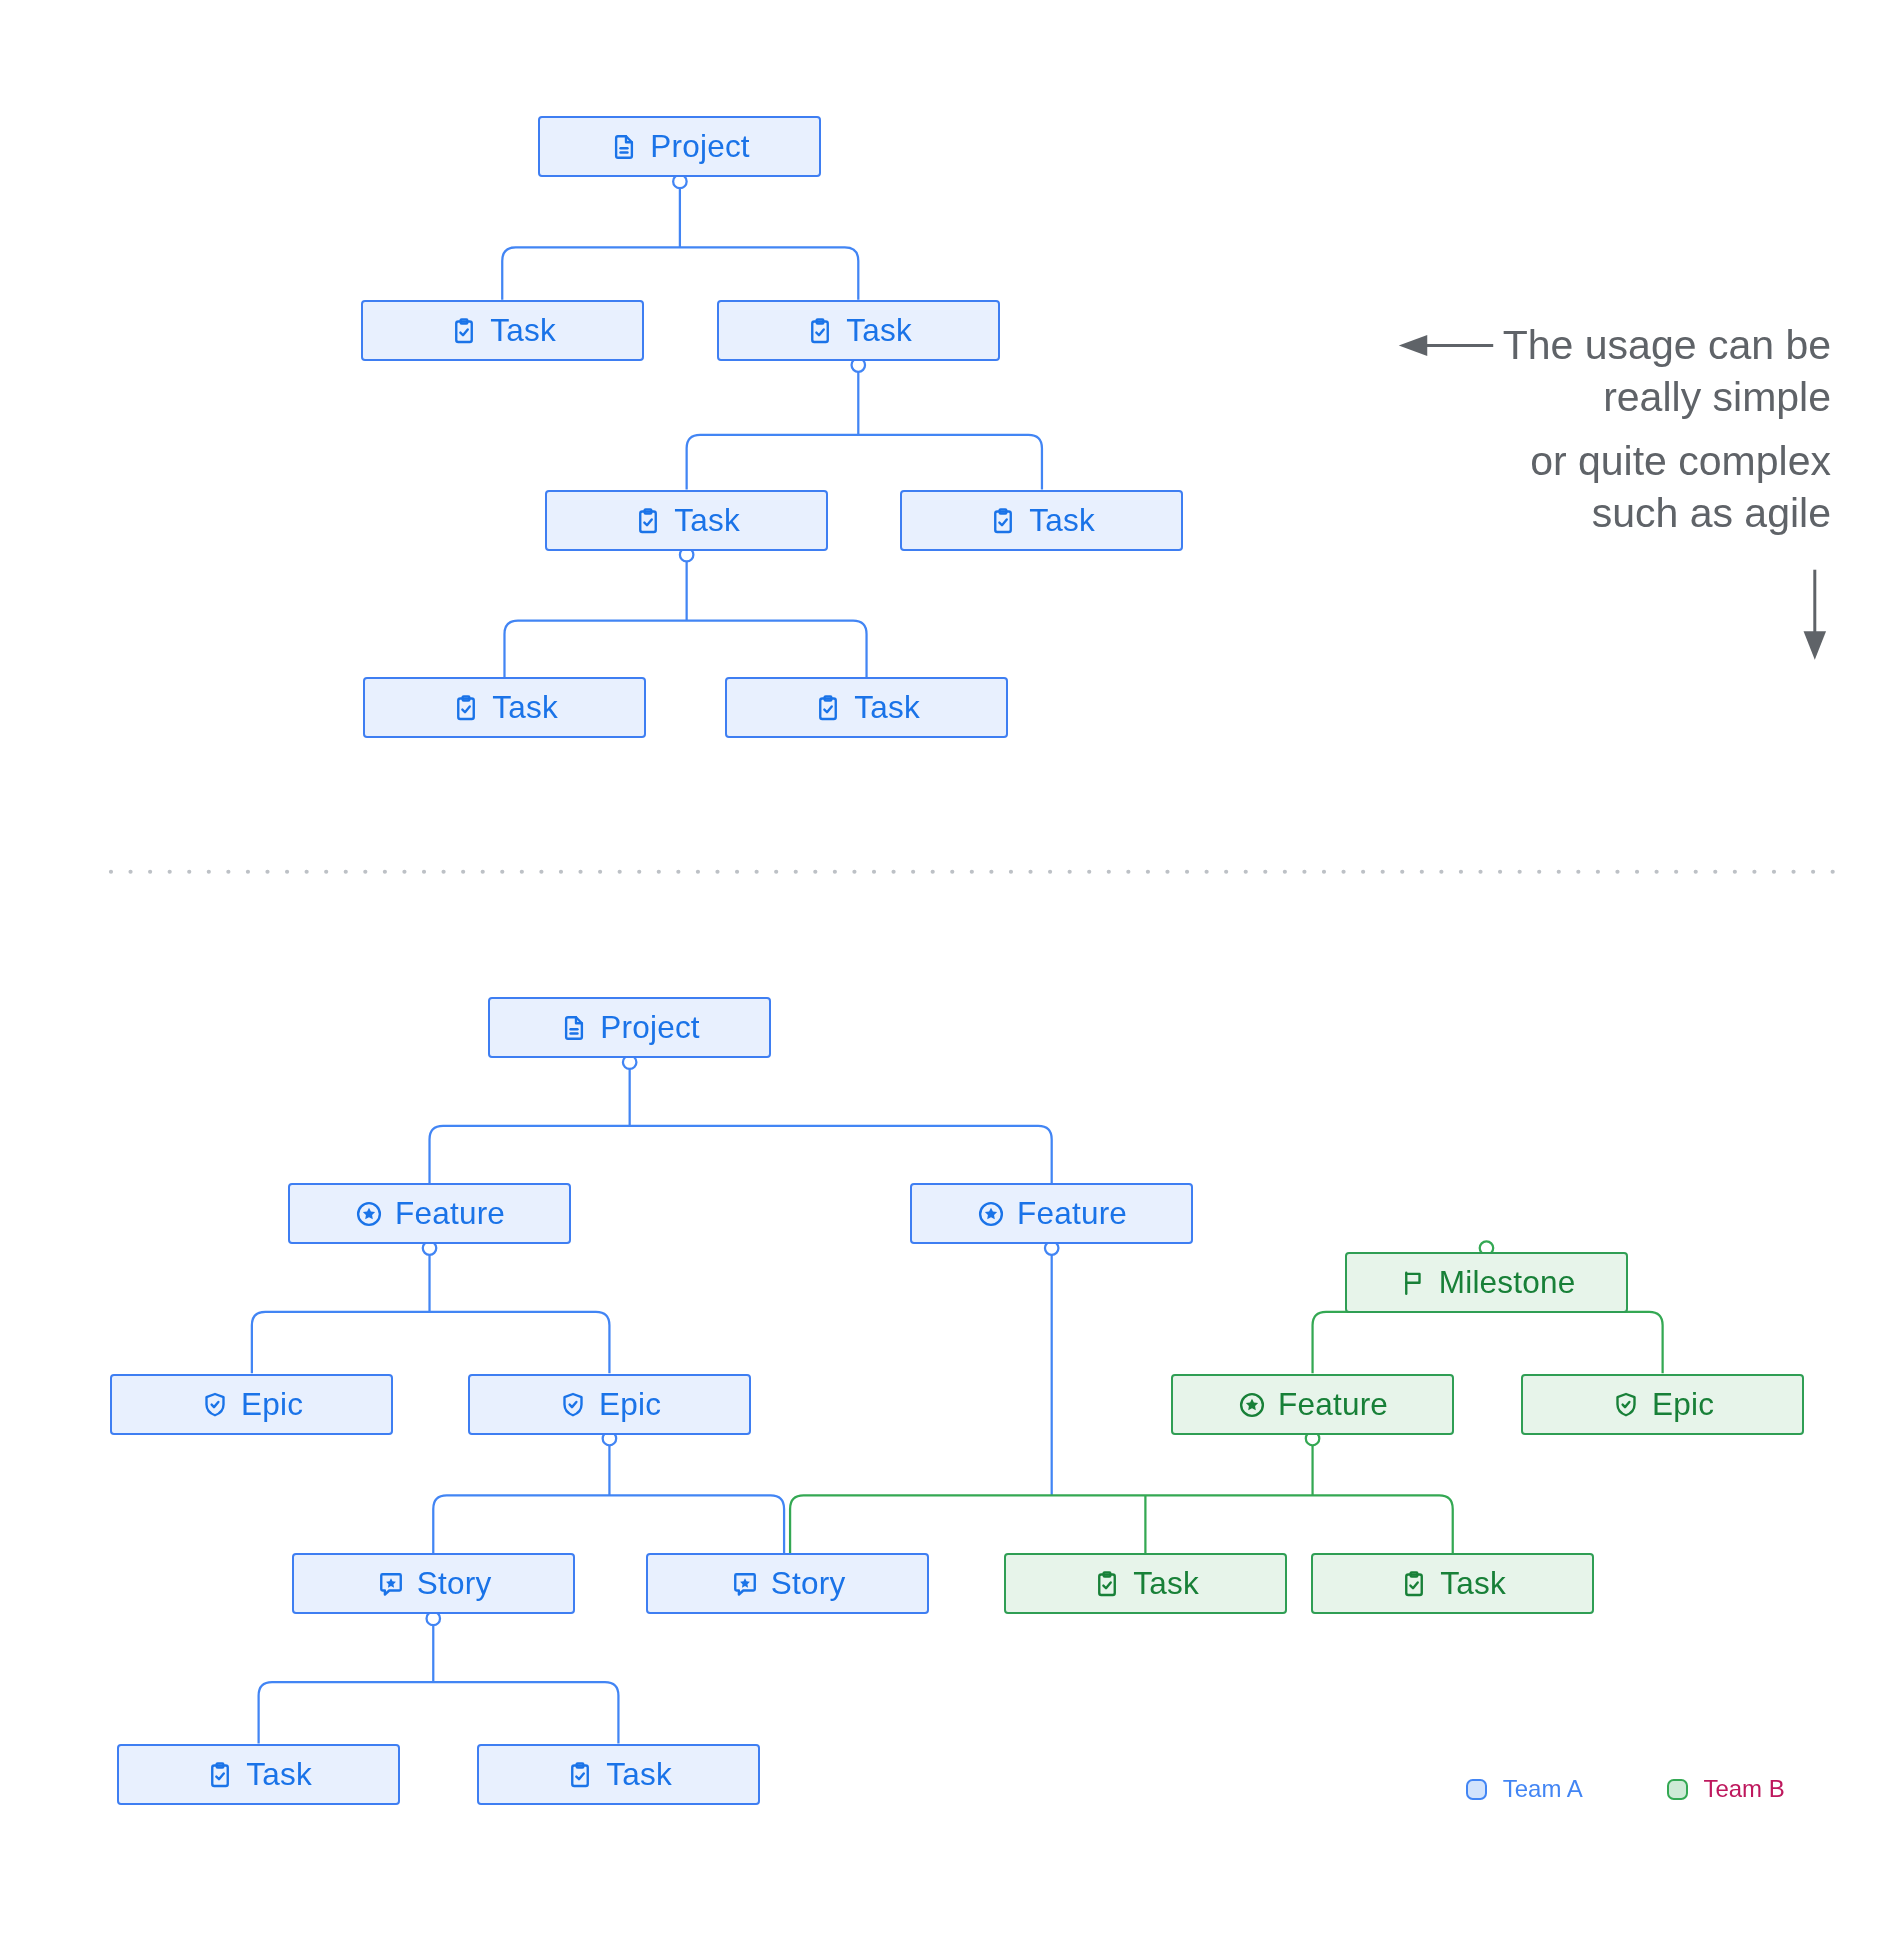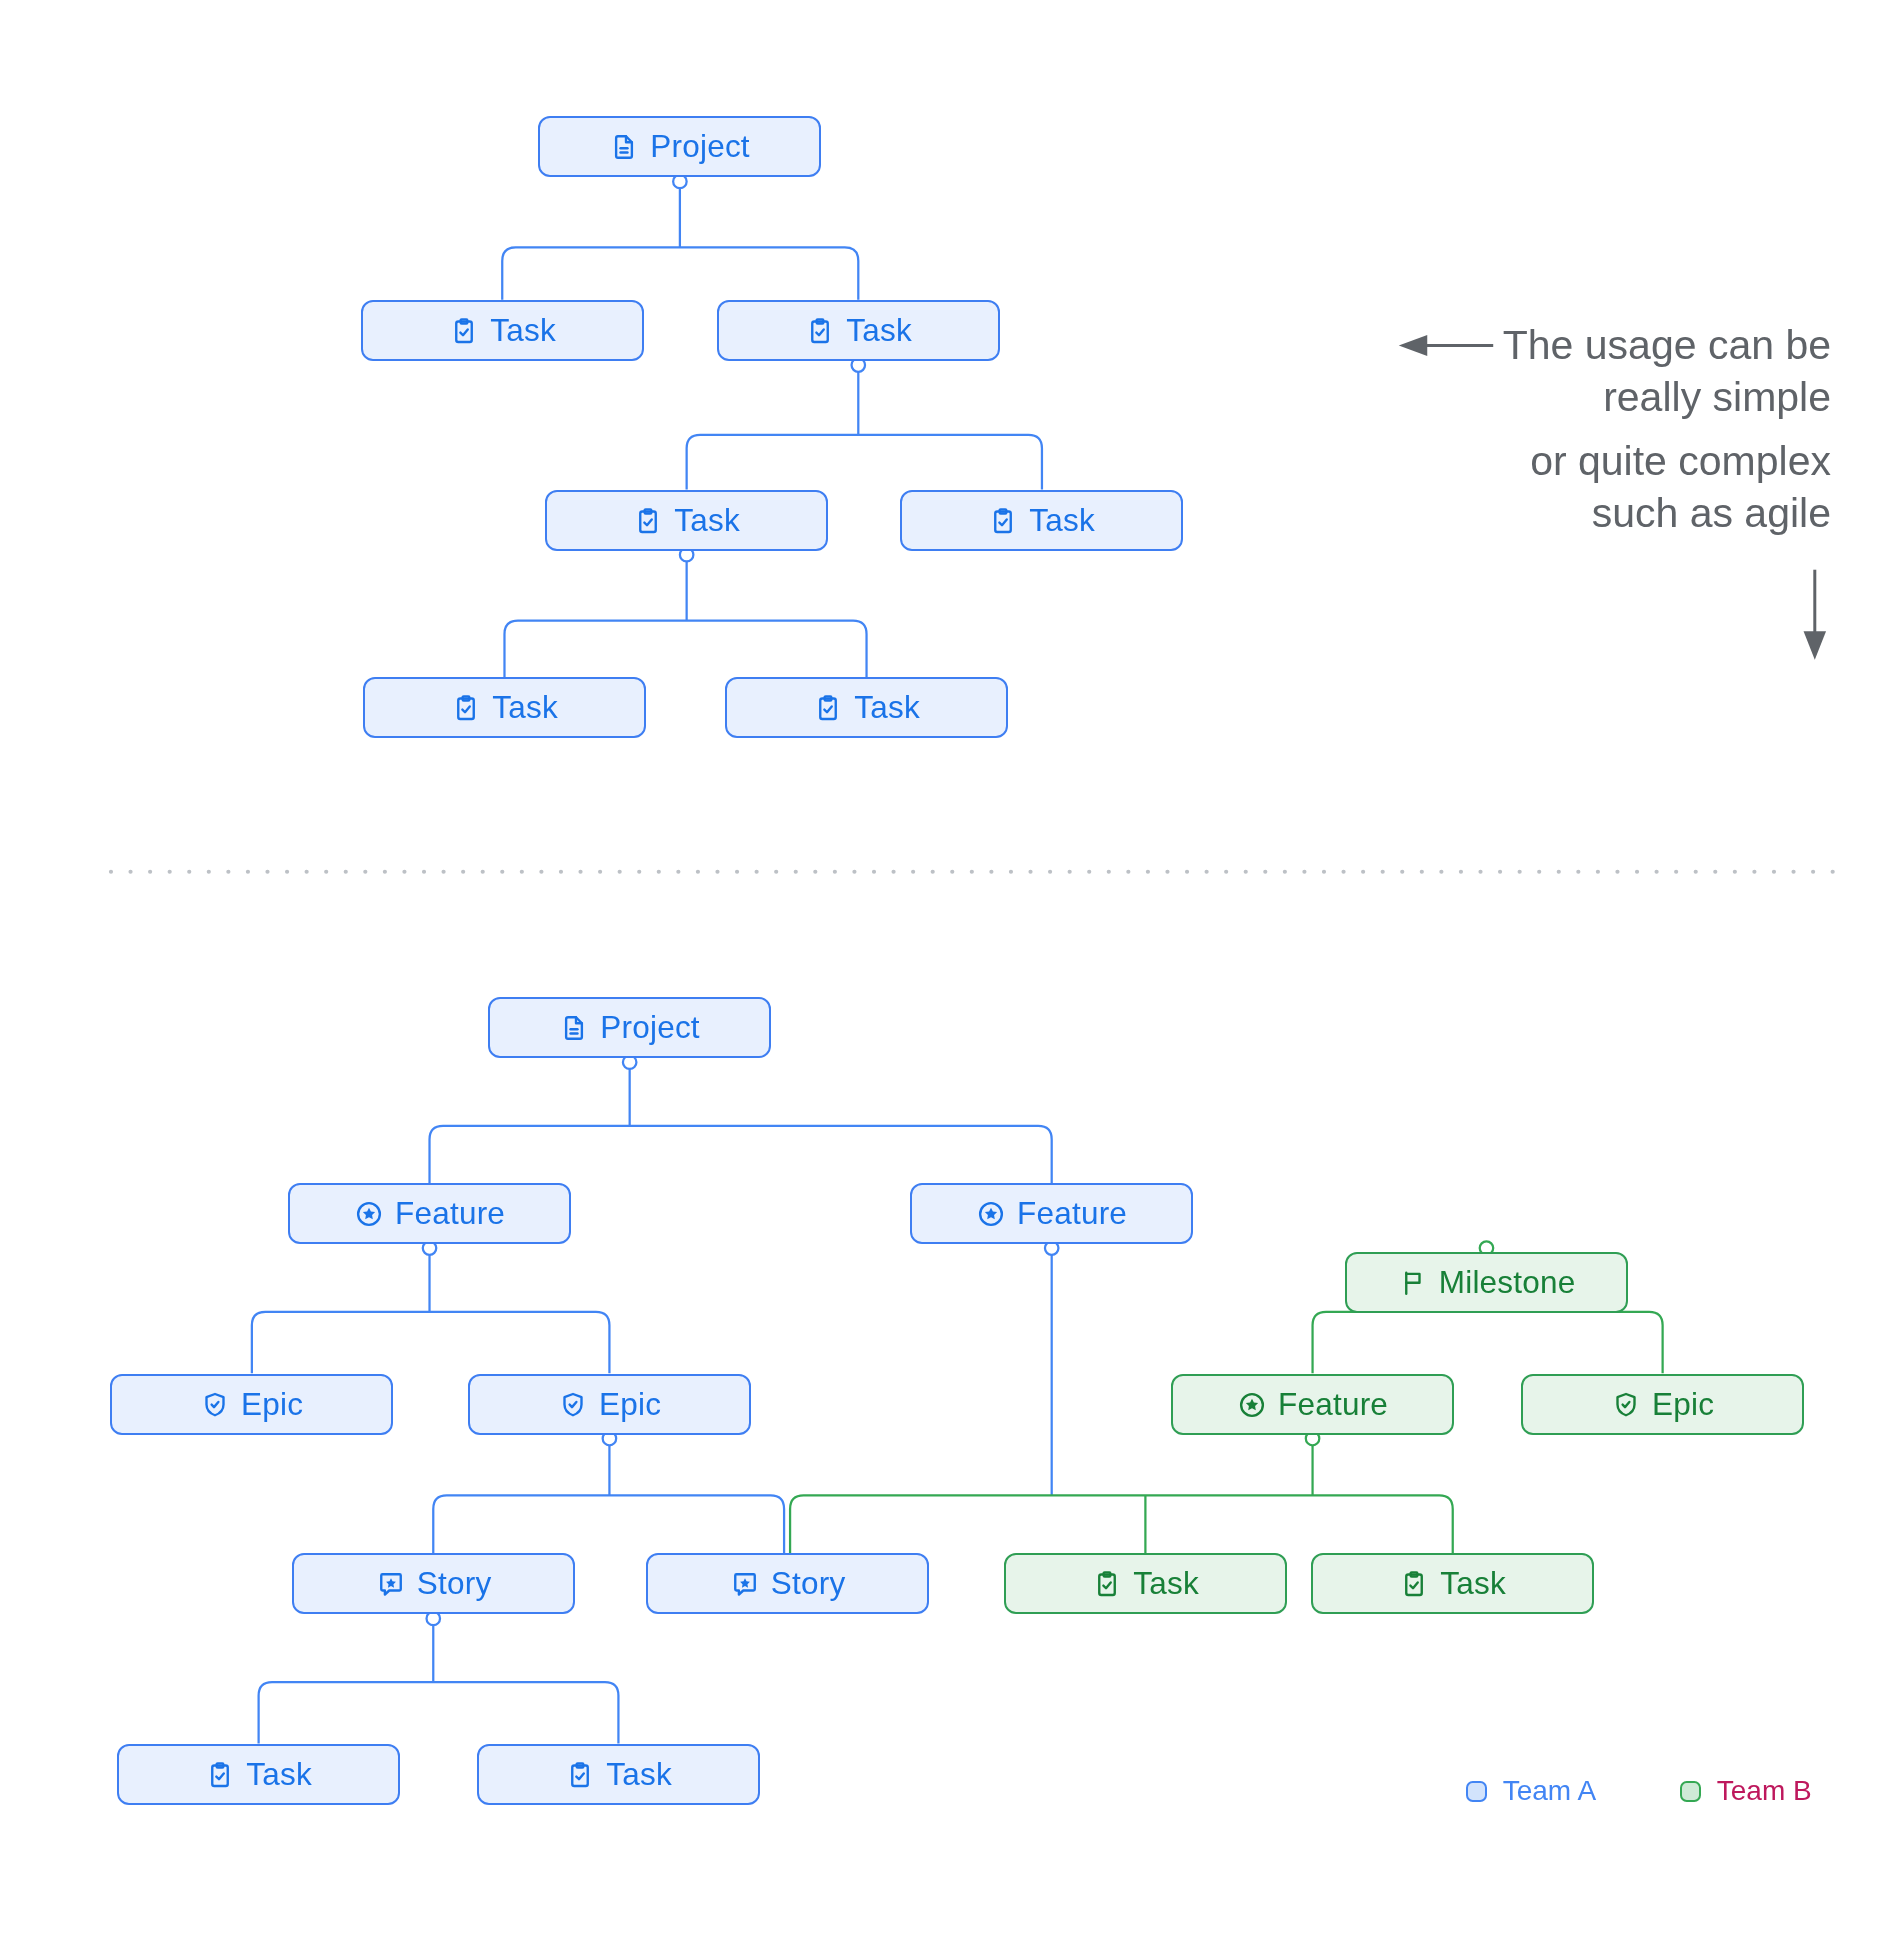--- a/index.html
+++ b/index.html
@@ -1,36 +1,36 @@
 <!DOCTYPE html>
 <html style="--blue-text: #1a73e8; --blue-border: #3e7ef2; --blue-fill: #e8f0fe; --green-text: #188038; --green-border: #2f9e54; --green-fill: #e7f4ea; --gray-text: #5f6368;font-size:12px"><head>
 <meta charset="utf-8">
 <style>
   html,body{margin:0;padding:0;background:#ffffff;}
   body{font-family:"Liberation Sans","DejaVu Sans",sans-serif;}
   #stage{position:relative;width:1898px;height:1955px;background:#fff;overflow:hidden;}
   #wires{position:absolute;left:0;top:0;width:1898px;height:1955px;}
   .node{
     position:absolute;width:283px;height:61px;box-sizing:border-box;
-    border:2.2px solid;border-radius:12px;
+    border:2.2px solid;border-radius:4px;
     display:flex;align-items:center;justify-content:center;gap:11.2px;
     font-size:31.5px;font-weight:500;letter-spacing:0.2px;white-space:nowrap;
   }
   .team-a{background:var(--blue-fill);border-color:var(--blue-border);color:var(--blue-text);}
   .team-b{background:var(--green-fill);border-color:var(--green-border);color:var(--green-text);}
   .node .icon{display:flex;align-items:center;}
   .node .icon svg{width:30px;height:30px;display:block;}
   #annotation{
     position:absolute;top:319px;right:67px;width:630px;text-align:right;
     color:var(--gray-text);font-size:41px;line-height:52px;font-weight:400;
   }
   #annotation .para2{margin-top:12px;}
   #legend{
     position:absolute;top:1775px;left:1466px;display:flex;align-items:center;
-    column-gap:84px;font-size:28px;font-weight:500;
+    column-gap:84px;font-size:24px;font-weight:500;
   }
   .legend-item{display:flex;align-items:center;gap:15.7px;}
   .swatch{width:21px;height:21px;border-radius:6.7px;border:2.2px solid;box-sizing:border-box;}
   .swatch-a{background:#d2e3fc;border-color:#4285f4;}
   .swatch-b{background:#ceead6;border-color:#34a853;}
   .legend-a{color:#4285f4;}
   .legend-b{color:#be185d;}
 </style>
 </head>
 <body>

